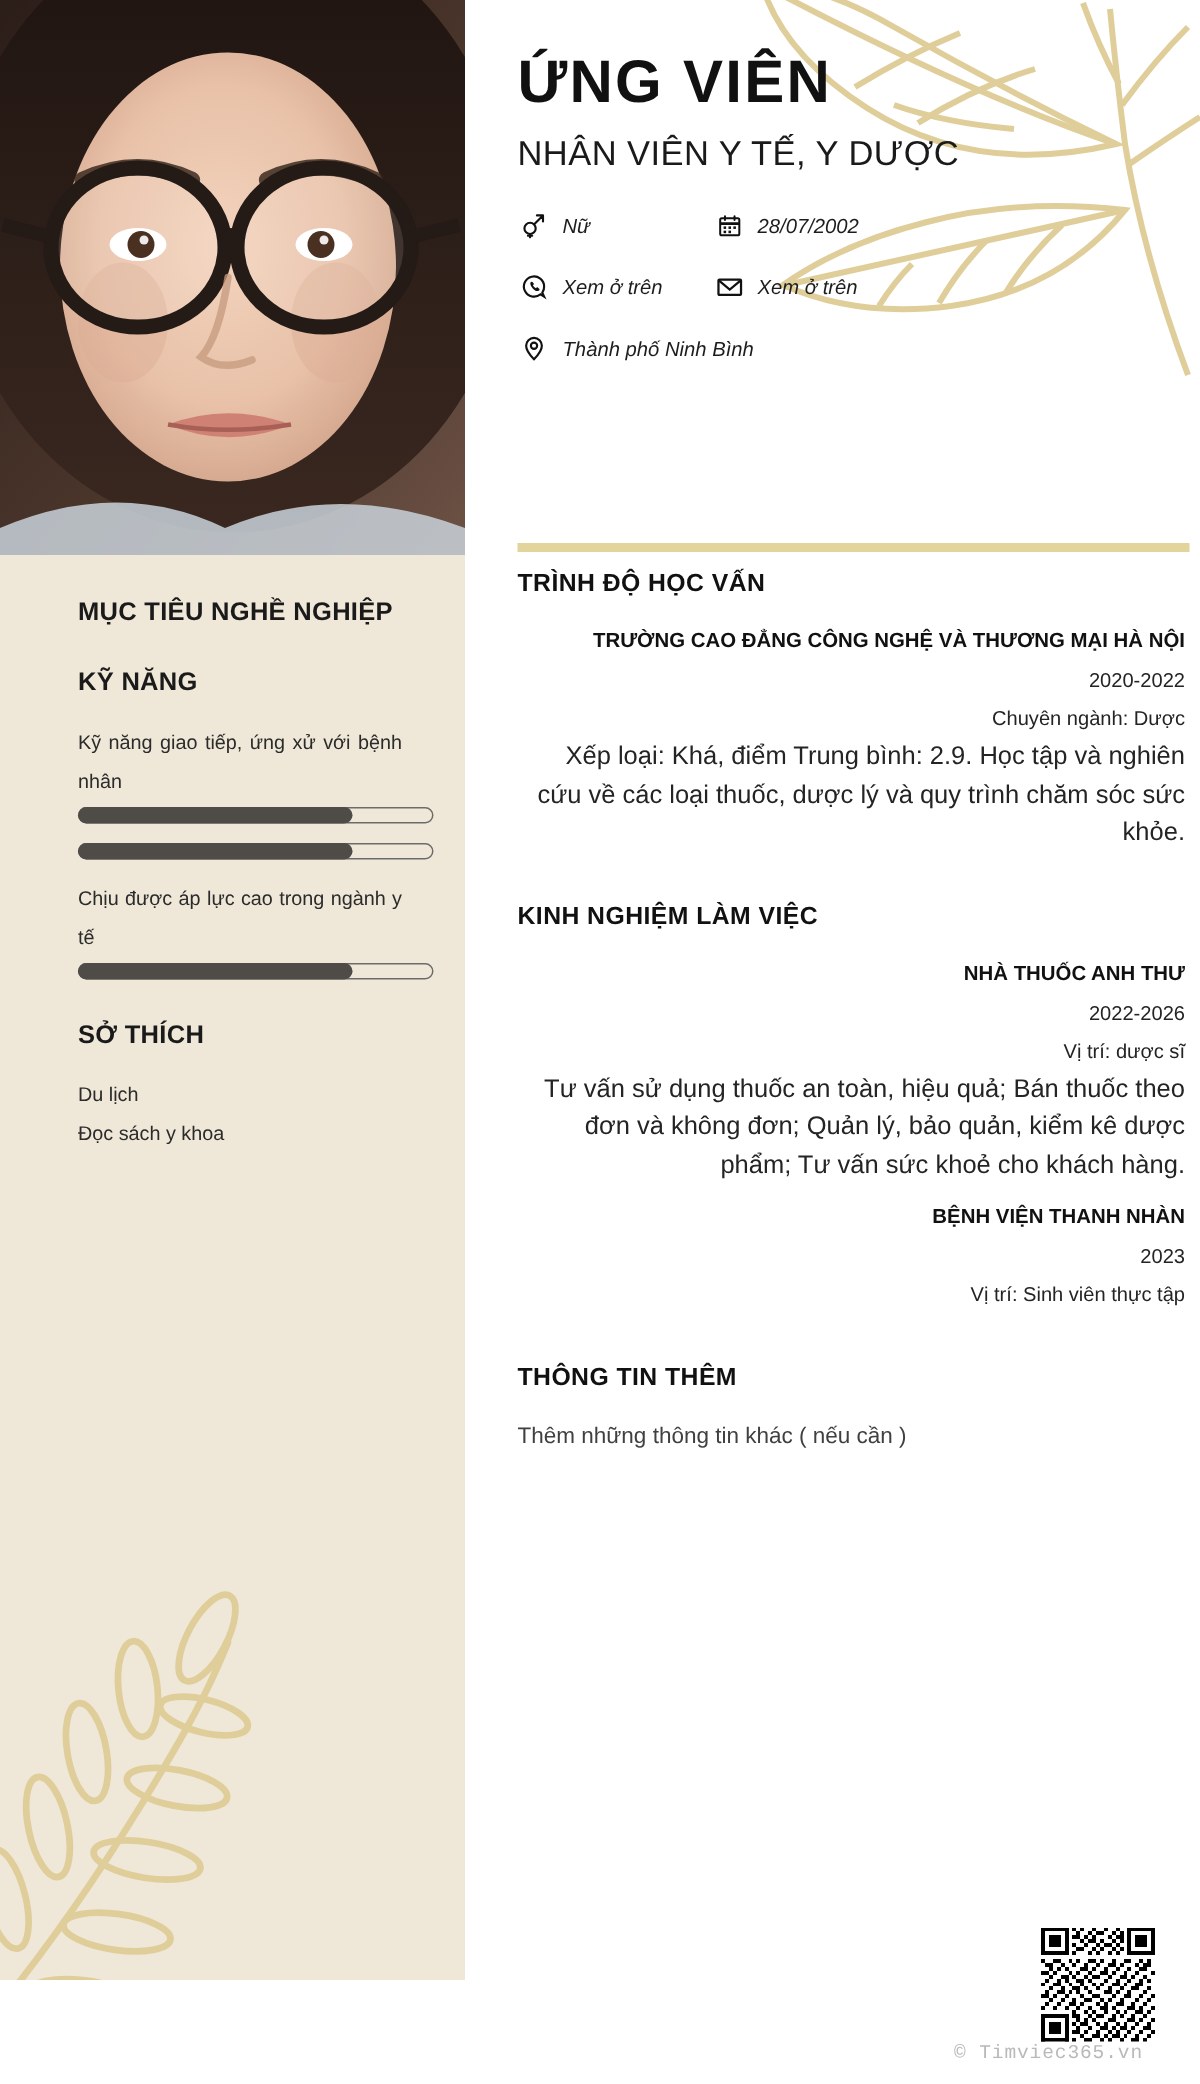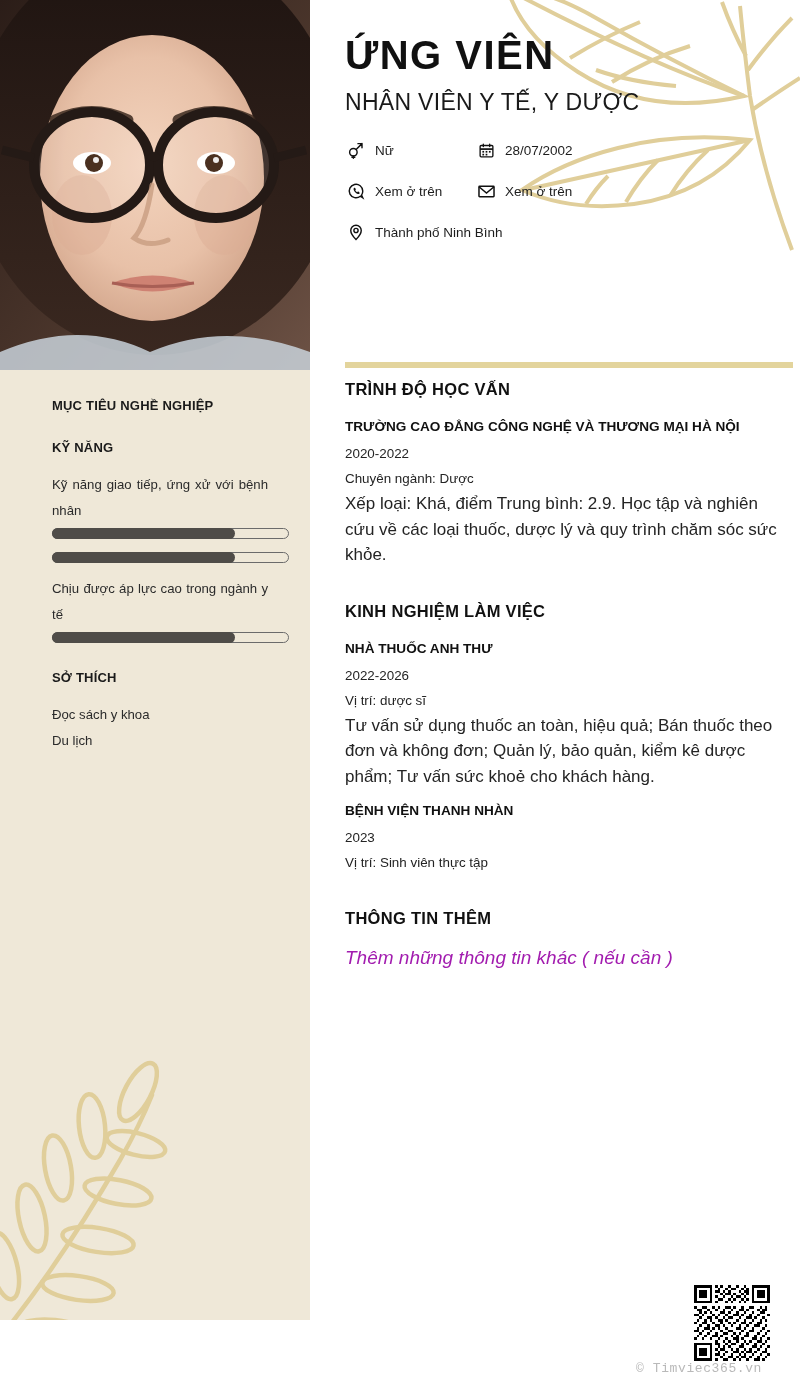--- a/index.html
+++ b/index.html
@@ -40,21 +40,21 @@
   .photo svg { display: block; width: 310px; height: 370px; }
 
   .left-body {
     position: absolute;
     left: 0; top: 370px;
     width: 310px;
     padding: 28px 42px 0 52px;
   }
 
   .side-heading {
-    font-size: 13px;
+    font-size: 17px;
     font-weight: bold;
     letter-spacing: 0.2px;
     color: #1a1a1a;
     margin-bottom: 17px;
   }
 
   .side-para {
     font-size: 13.2px;
     line-height: 26px;
     color: #2b2b2b;
@@ -142,20 +142,21 @@
     margin-top: 13px;
   }
 
   .contact-grid {
     margin-top: 24px;
     width: 400px;
   }
   .contact-row {
     display: flex;
     margin-bottom: 21px;
+    font-style: italic;
   }
   .contact-item {
     display: flex;
     align-items: center;
     font-size: 13.5px;
     color: #1d1d1d;
   }
   .contact-item.c1 { width: 130px; }
   .ci-icon {
     width: 22px;
@@ -185,21 +186,21 @@
   }
 
   .main-heading {
     font-size: 16.5px;
     font-weight: bold;
     letter-spacing: 0.3px;
     color: #111;
     margin-bottom: 17px;
   }
 
-  .entry { margin-bottom: 0; }
+  .entry { margin-bottom: 0; text-align: right; }
   .entry-org {
     font-size: 13.6px;
     font-weight: bold;
     color: #111;
     line-height: 22px;
     margin-bottom: 3px;
   }
   .entry-line {
     font-size: 13.4px;
     color: #242424;
@@ -207,24 +208,23 @@
   }
   .entry-desc {
     font-size: 17px;
     color: #242424;
     line-height: 25.5px;
   }
   .section-gap { height: 34px; }
   .entry-gap { height: 11px; }
 
   .extra-text {
-    font-size: 19px;
-    color: #a21caf;
+    font-size: 15px;
+    color: #404040;
     line-height: 25px;
-    font-style: italic;
   }
 
   
   .qr {
     position: absolute;
     left: 694px;
     top: 1285px;
     width: 76px;
     height: 76px;
   }
@@ -324,22 +324,22 @@
         <div>
           <div class="skill-label">Chịu được áp lực cao trong ngành y tế</div>
           <div class="bar-track">
             <div class="bar-fill" id="bar2" style="width: 78%;"></div>
           </div>
         </div>
       </div>
 
       <div class="side-block">
         <div class="side-heading">SỞ THÍCH</div>
+        <div class="hobby-item">Du lịch</div>
         <div class="hobby-item">Đọc sách y khoa</div>
-        <div class="hobby-item">Du lịch</div>
       </div>
 
     </div>
 
     <svg class="leaf-bl" viewBox="0 0 260 290" aria-hidden="true">
       <g fill="none" stroke="#E0CE9A" stroke-width="4.5" stroke-linecap="round">
         <path d="M40 285 Q95 215 150 120 Q170 85 182 55"></path>
         <ellipse cx="168" cy="52" rx="13" ry="32" transform="rotate(28 168 52)"></ellipse>
         <ellipse cx="122" cy="86" rx="13" ry="32" transform="rotate(-6 122 86)"></ellipse>
         <ellipse cx="166" cy="104" rx="30" ry="11" transform="rotate(14 166 104)"></ellipse>

